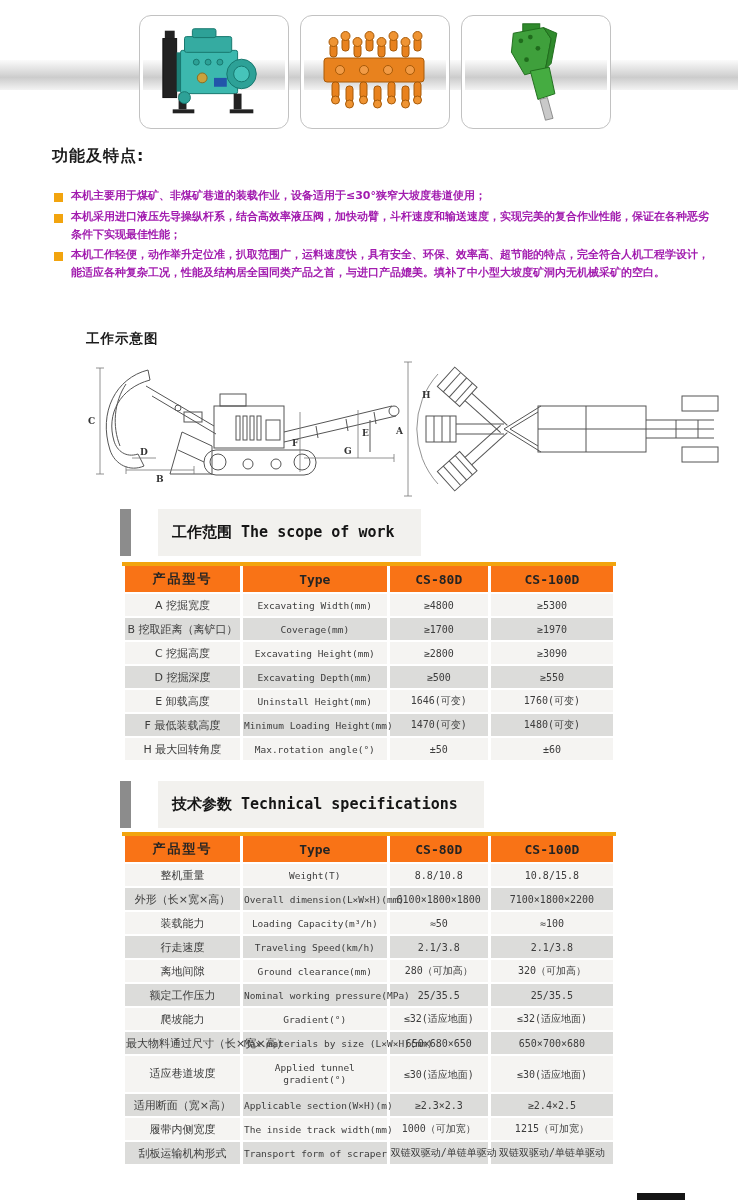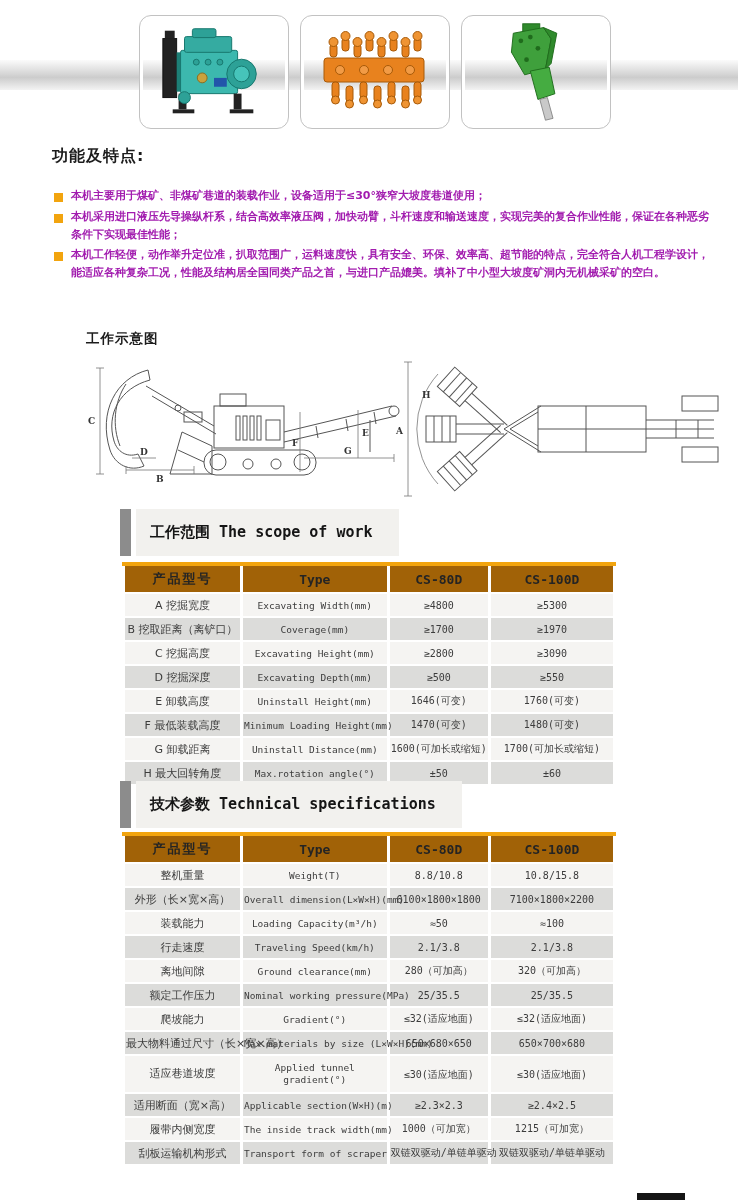--- a/index.html
+++ b/index.html
@@ -24,37 +24,37 @@
 
   
   .diagram{position:absolute;left:78px;top:330px;width:640px;margin-left:8px;}
   .diagram h3{margin:0;font-size:13.5px;font-weight:bold;color:#1c1c1c;letter-spacing:1px;}
   .diagram svg{margin-top:6px;display:block;}
   .sketch{stroke:#555;fill:none;stroke-width:1;}
   .sketch-dim{stroke:#777;fill:none;stroke-width:0.8;}
   .dimtext{font-family:"DejaVu Serif",serif;font-size:9px;fill:#333;font-weight:bold;}
 
   
-  .section-hdr{position:absolute;left:120px;display:flex;align-items:stretch;height:47px;}
+  .section-hdr{position:absolute;left:120px;display:flex;align-items:stretch;height:47px;gap:22px;}
   .section-hdr .bar{width:11px;background:#8c8c8c;margin-right:5px;}
   .section-hdr .strip{background:#f2f1ee;display:flex;align-items:center;
     padding:0 26px 0 14px;font-family:"DejaVu Sans Mono",monospace;
     font-size:15px;font-weight:bold;color:#151515;white-space:nowrap;}
   .hdr-scope{top:509px;}
   .hdr-specs{top:781px;}
 
   
   .tbl-wrap{position:absolute;left:122px;width:494px;}
   .tbl-scope{top:562px;}
   .tbl-specs{top:832px;}
   .orange-bar{height:4px;background:#F2A40E;}
   table.spec{width:494px;border-collapse:separate;border-spacing:3px 2px;
     table-layout:fixed;margin-top:-2px;}
   col.c1{width:24%;} col.c2{width:30%;} col.c3{width:20.5%;} col.c4{width:25.5%;}
-  th{background:#a16207;color:#242424;height:26px;text-align:center;
+  th{background:#f97316;color:#242424;height:26px;text-align:center;
      font-weight:bold;padding:0 2px;white-space:nowrap;}
   th.cn{font-size:13px;letter-spacing:2px;}
   th.en{font-family:"DejaVu Sans Mono",monospace;font-size:13px;}
   td{height:20px;text-align:center;vertical-align:middle;padding:1px 1px;white-space:nowrap;}
   td.cn{font-size:11px;color:#3c3c3c;}
   td.en{font-family:"DejaVu Sans Mono",monospace;font-size:9.5px;color:#3c3c3c;}
   td.val{font-family:"DejaVu Sans Mono",monospace;font-size:10px;color:#3c3c3c;}
   tbody tr:nth-of-type(odd) td{background:#f5f4f2;}
   tbody tr:nth-of-type(even) td{background:#dcdcda;}
   .tbl-specs tbody tr:nth-of-type(9) td{height:34px;white-space:normal;line-height:1.3;}
@@ -320,26 +320,20 @@
             <td class="val">1760(可变)</td>
           </tr>
 
           <tr>
             <td class="cn">F 最低装载高度</td>
             <td class="en">Minimum Loading Height(mm)</td>
             <td class="val">1470(可变)</td>
             <td class="val">1480(可变)</td>
           </tr>
 
-          <tr>
-            <td class="cn">G 卸载距离</td>
-            <td class="en">Uninstall Distance(mm)</td>
-            <td class="val">1600(可加长或缩短)</td>
-            <td class="val">1700(可加长或缩短)</td>
-          </tr>
 
           <tr>
             <td class="cn">H 最大回转角度</td>
             <td class="en">Max.rotation angle(°)</td>
             <td class="val">±50</td>
             <td class="val">±60</td>
           </tr>
         </tbody>
     </table>
   </div>

